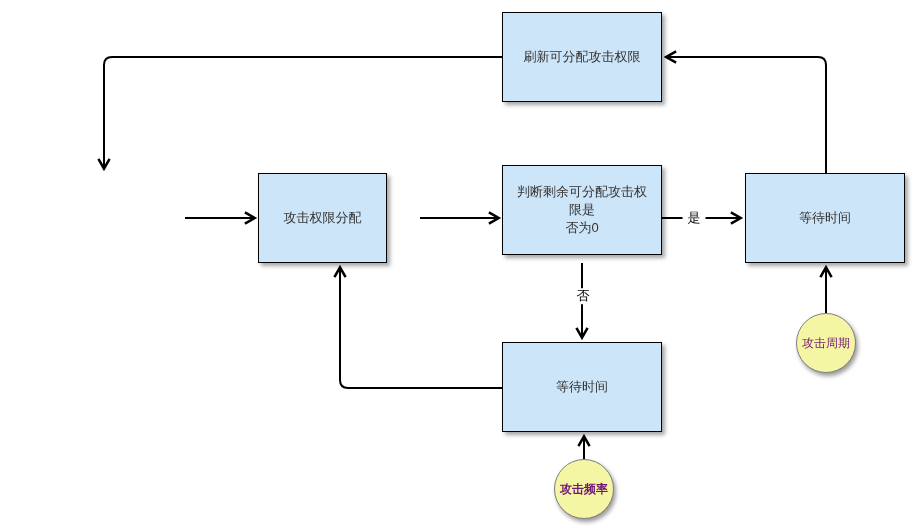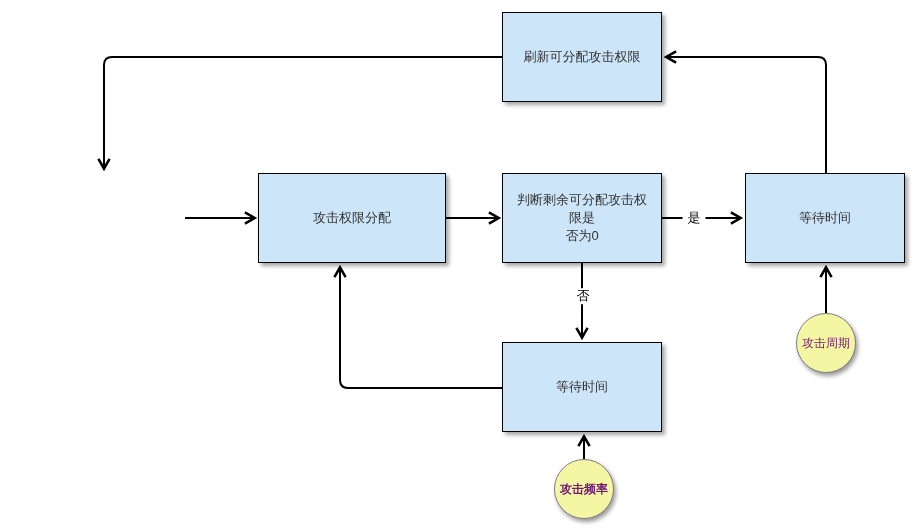--- a/index.html
+++ b/index.html
@@ -28,22 +28,22 @@
     color: #333333;
     border: 1.5px solid #000000;
     background: #cce5f8;
     box-shadow: 3px 3px 4px rgba(0,0,0,0.35);
     padding: 4px 14px;
     line-height: 1.4;
     white-space: pre-line;
   }
   .node.start   { left: 23px;  top: 173px; width: 162px; height: 90px; background: #c9f5c9; }
   .node.refresh { left: 502px; top: 12px;  width: 160px; height: 90px; }
-  .node.allocate{ left: 258px; top: 173px; width: 188px; height: 90px; }
-  .node.decision{ left: 502px; top: 173px; width: 160px; height: 90px; text-align: center; }
+  .node.allocate{ left: 258px; top: 173px; width: 129px; height: 90px; }
+  .node.decision{ left: 502px; top: 165px; width: 160px; height: 90px; text-align: center; }
   .node.waitR   { left: 745px; top: 173px; width: 160px; height: 90px; }
   .node.waitB   { left: 502px; top: 342px; width: 160px; height: 90px; }
   .event {
     position: absolute;
     box-sizing: border-box;
     display: flex;
     align-items: center;
     justify-content: center;
     text-align: center;
     font-size: 12px;

